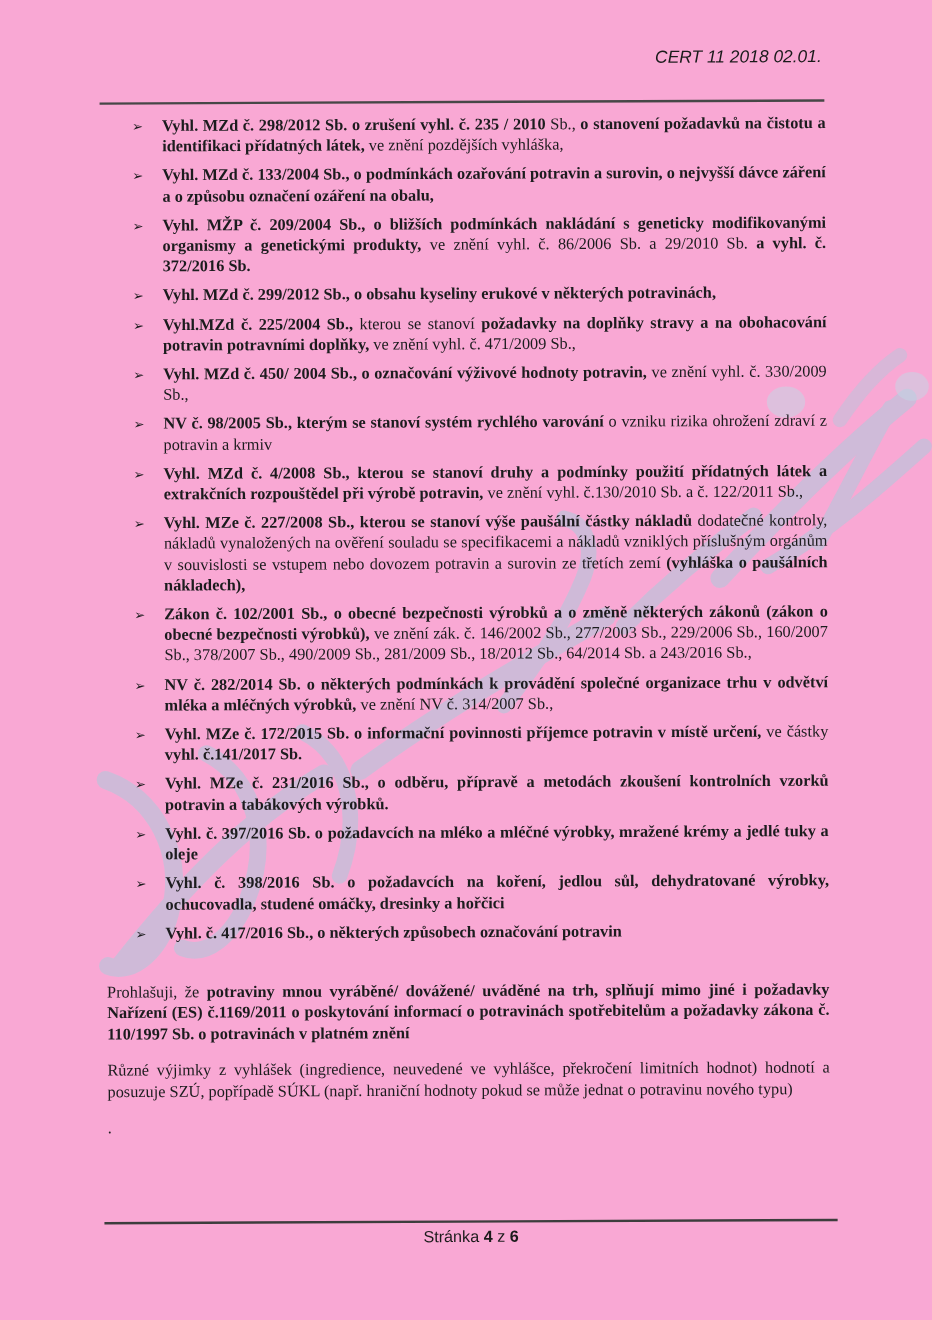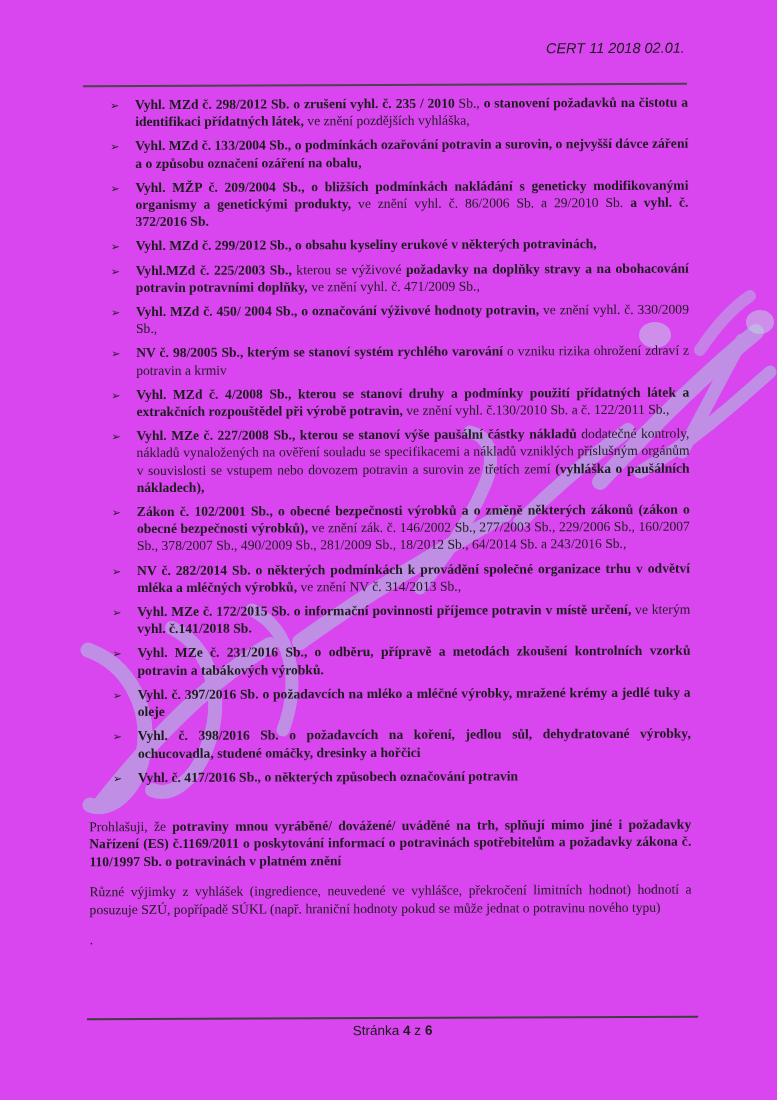--- a/index.html
+++ b/index.html
@@ -1,20 +1,20 @@
 <!DOCTYPE html>
 <html><head>
 <meta charset="utf-8">
 <style>
   html, body { margin: 0; padding: 0; background: #ffffff; }
   .page {
     position: relative;
     width: 777px;
     height: 1100px;
-    background: #d946ef;
+    background: #f9a8d4;
     overflow: hidden;
     font-family: "Liberation Serif", serif;
     color: #1c1c1e;
   }
   .watermark {
     position: absolute;
     left: 0; top: 0;
     z-index: 0;
     pointer-events: none;
   }
@@ -121,28 +121,28 @@
     <div class="header-code">CERT 11 2018 02.01.</div>
 
     <div class="rule rule-top"></div>
 
     <div class="content">
       <ul class="doc-list" id="doc-list">
           <li><span class="marker">➢</span><span><span class="b">Vyhl. MZd č. 298/2012 Sb. o zrušení vyhl. č. 235 / 2010 </span><span>Sb., </span><span class="b">o stanovení požadavků na čistotu a identifikaci přídatných látek, </span><span>ve znění pozdějších vyhláška,</span></span></li>
           <li><span class="marker">➢</span><span><span class="b">Vyhl. MZd č. 133/2004 Sb., o podmínkách ozařování potravin a surovin, o nejvyšší dávce záření a o způsobu označení ozáření na obalu,</span></span></li>
           <li><span class="marker">➢</span><span><span class="b">Vyhl. MŽP č. 209/2004 Sb., o bližších podmínkách nakládání s geneticky modifikovanými organismy a genetickými produkty, </span><span>ve znění vyhl. č. 86/2006 Sb. a 29/2010 Sb. </span><span class="b">a vyhl. č. 372/2016 Sb.</span></span></li>
           <li><span class="marker">➢</span><span><span class="b">Vyhl. MZd č. 299/2012 Sb., o obsahu kyseliny erukové v některých potravinách,</span></span></li>
-          <li><span class="marker">➢</span><span><span class="b">Vyhl.MZd č. 225/2003 Sb., </span><span>kterou se výživové </span><span class="b">požadavky na doplňky stravy a na obohacování potravin potravními doplňky, </span><span>ve znění vyhl. č. 471/2009 Sb.,</span></span></li>
+          <li><span class="marker">➢</span><span><span class="b">Vyhl.MZd č. 225/2004 Sb., </span><span>kterou se stanoví </span><span class="b">požadavky na doplňky stravy a na obohacování potravin potravními doplňky, </span><span>ve znění vyhl. č. 471/2009 Sb.,</span></span></li>
           <li><span class="marker">➢</span><span><span class="b">Vyhl. MZd č. 450/ 2004 Sb., o označování výživové hodnoty potravin, </span><span>ve znění vyhl. č. 330/2009 Sb.,</span></span></li>
           <li><span class="marker">➢</span><span><span class="b">NV č. 98/2005 Sb., kterým se stanoví systém rychlého varování </span><span>o vzniku rizika ohrožení zdraví z potravin a krmiv</span></span></li>
           <li><span class="marker">➢</span><span><span class="b">Vyhl. MZd č. 4/2008 Sb., kterou se stanoví druhy a podmínky použití přídatných látek a extrakčních rozpouštědel při výrobě potravin, </span><span>ve znění vyhl. č.130/2010 Sb. a č. 122/2011 Sb.,</span></span></li>
           <li><span class="marker">➢</span><span><span class="b">Vyhl. MZe č. 227/2008 Sb., kterou se stanoví výše paušální částky nákladů </span><span>dodatečné kontroly, nákladů vynaložených na ověření souladu se specifikacemi a nákladů vzniklých příslušným orgánům v souvislosti se vstupem nebo dovozem potravin a surovin ze třetích zemí </span><span class="b">(vyhláška o paušálních nákladech),</span></span></li>
           <li><span class="marker">➢</span><span><span class="b">Zákon č. 102/2001 Sb., o obecné bezpečnosti výrobků a o změně některých zákonů (zákon o obecné bezpečnosti výrobků), </span><span>ve znění zák. č. 146/2002 Sb., 277/2003 Sb., 229/2006 Sb., 160/2007 Sb., 378/2007 Sb., 490/2009 Sb., 281/2009 Sb., 18/2012 Sb., 64/2014 Sb. a 243/2016 Sb.,</span></span></li>
-          <li><span class="marker">➢</span><span><span class="b">NV č. 282/2014 Sb. o některých podmínkách k provádění společné organizace trhu v odvětví mléka a mléčných výrobků, </span><span>ve znění NV č. 314/2013 Sb.,</span></span></li>
-          <li><span class="marker">➢</span><span><span class="b">Vyhl. MZe č. 172/2015 Sb. o informační povinnosti příjemce potravin v místě určení, </span><span>ve kterým </span><span class="b">vyhl. č.141/2018 Sb.</span></span></li>
+          <li><span class="marker">➢</span><span><span class="b">NV č. 282/2014 Sb. o některých podmínkách k provádění společné organizace trhu v odvětví mléka a mléčných výrobků, </span><span>ve znění NV č. 314/2007 Sb.,</span></span></li>
+          <li><span class="marker">➢</span><span><span class="b">Vyhl. MZe č. 172/2015 Sb. o informační povinnosti příjemce potravin v místě určení, </span><span>ve částky </span><span class="b">vyhl. č.141/2017 Sb.</span></span></li>
           <li><span class="marker">➢</span><span><span class="b">Vyhl. MZe č. 231/2016 Sb., o odběru, přípravě a metodách zkoušení kontrolních vzorků potravin a tabákových výrobků.</span></span></li>
           <li><span class="marker">➢</span><span><span class="b">Vyhl. č. 397/2016 Sb. o požadavcích na mléko a mléčné výrobky, mražené krémy a jedlé tuky a oleje</span></span></li>
           <li><span class="marker">➢</span><span><span class="b">Vyhl. č. 398/2016 Sb. o požadavcích na koření, jedlou sůl, dehydratované výrobky, ochucovadla, studené omáčky, dresinky a hořčici</span></span></li>
           <li><span class="marker">➢</span><span><span class="b">Vyhl. č. 417/2016 Sb., o některých způsobech označování potravin</span></span></li>
         </ul>
       <div class="paragraphs" id="paragraphs">
           <p class="para"><span>Prohlašuji, že </span><span class="b">potraviny mnou vyráběné/ dovážené/ uváděné na trh, splňují mimo jiné i požadavky Nařízení (ES) č.1169/2011 o poskytování informací o potravinách spotřebitelům a požadavky zákona č. 110/1997 Sb. o potravinách v platném znění</span></p>
           <p class="para"><span>Různé výjimky z vyhlášek (ingredience, neuvedené ve vyhlášce, překročení limitních hodnot) hodnotí a posuzuje SZÚ, popřípadě SÚKL (např. hraniční hodnoty pokud se může jednat o potravinu nového typu)</span></p>
           <p class="para last"><span>.</span></p>
         </div>

